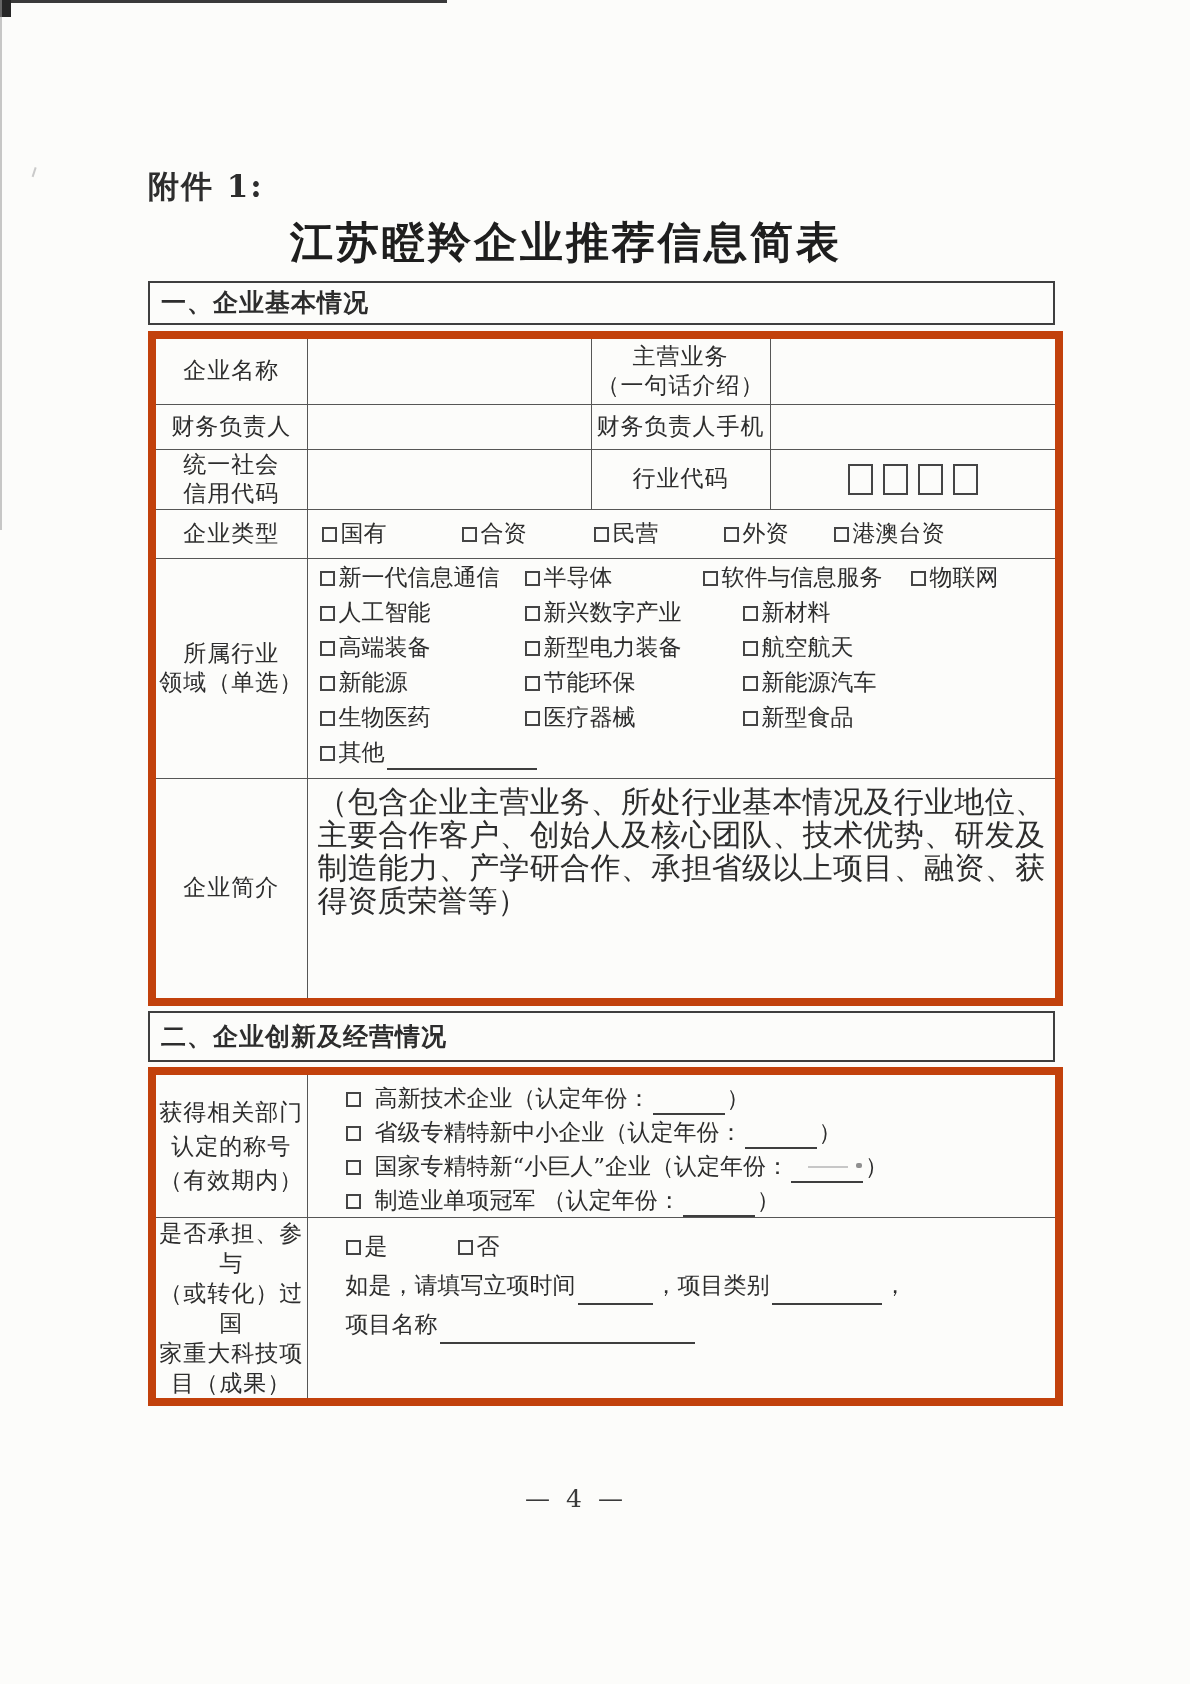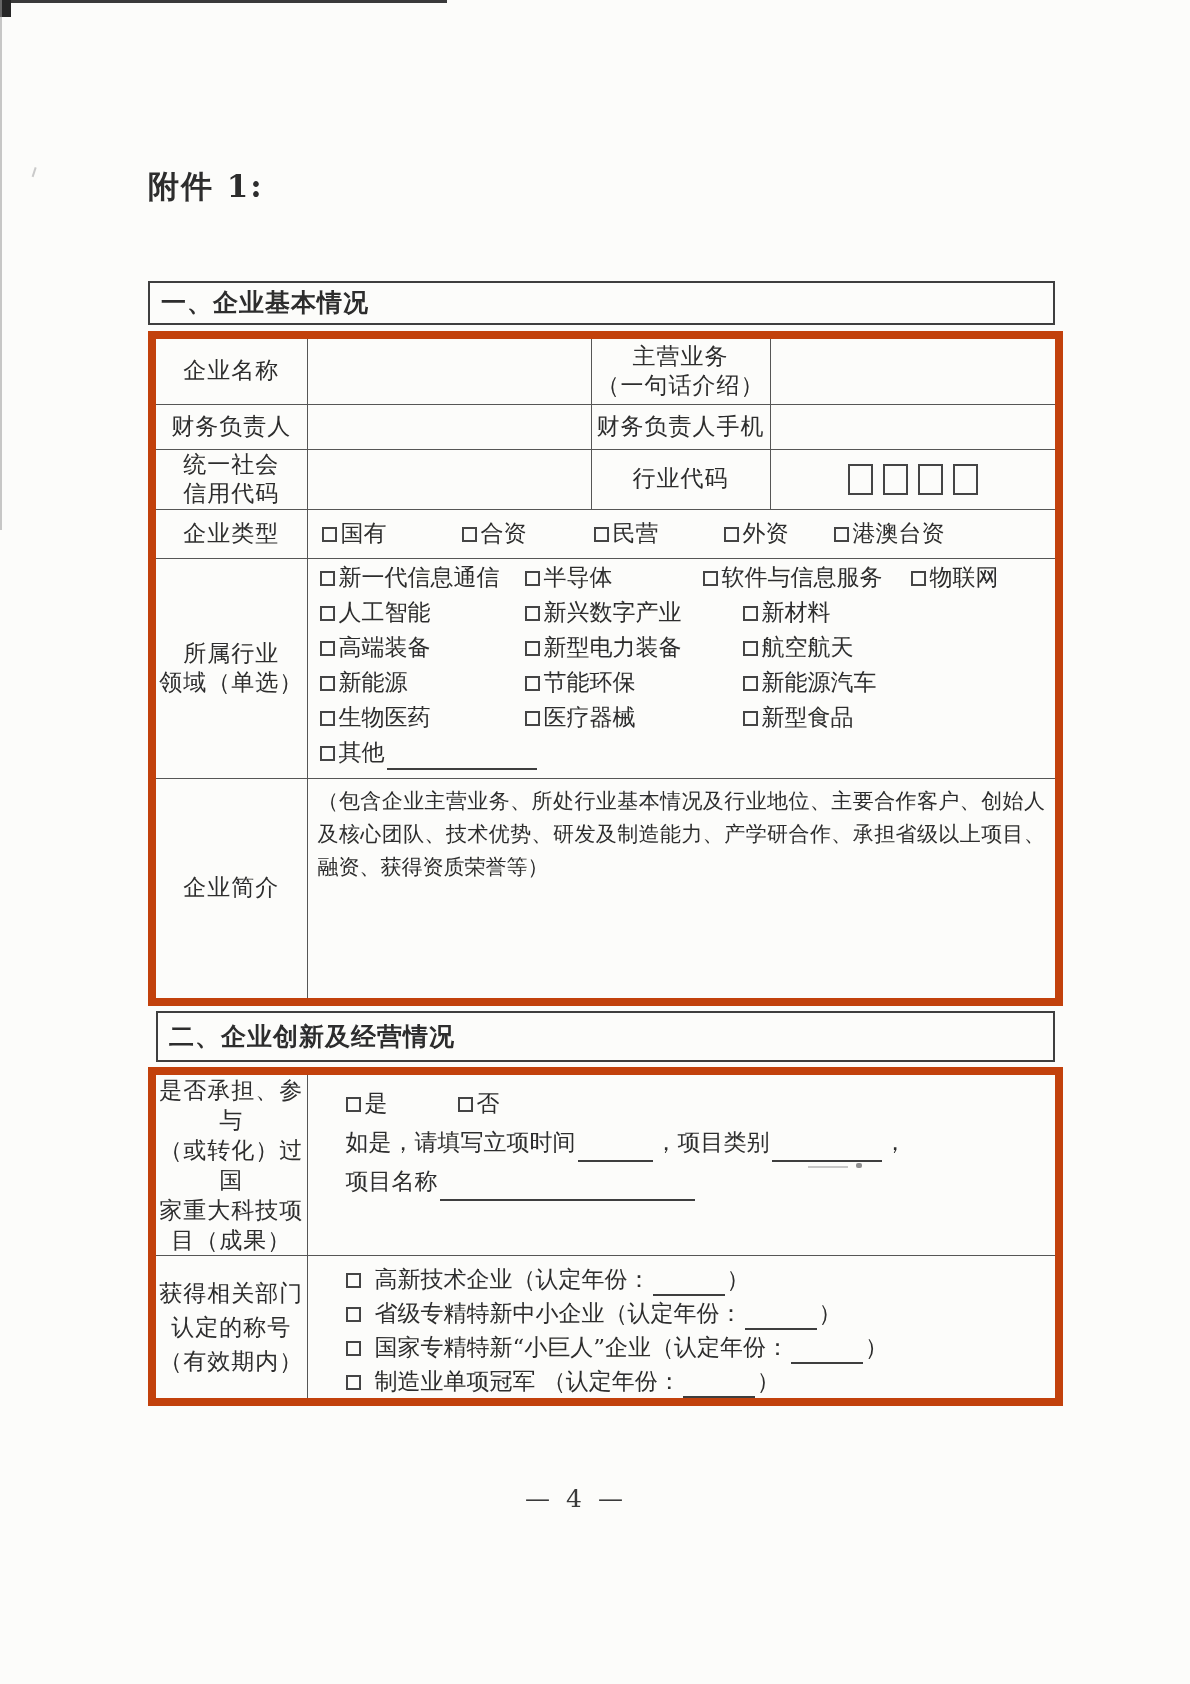--- a/index.html
+++ b/index.html
@@ -20,21 +20,21 @@
 
   .attachment{position:absolute;left:148px;top:166px;font-size:31px;font-weight:600;letter-spacing:2px;}
   .doc-title{position:absolute;left:0;top:214px;width:1132px;text-align:center;font-size:43px;font-weight:bold;letter-spacing:3px;color:#1e1e1e;}
 
   .form{position:absolute;left:148px;top:281px;width:907px;}
   .sec-bar{
     box-sizing:border-box;border:2px solid #3f3f3f;height:44px;line-height:40px;
     padding-left:11px;font-family:"DejaVu Sans","Liberation Sans",sans-serif;
     font-weight:bold;font-size:25px;letter-spacing:1px;background:transparent;
   }
-  .sec-bar.second{margin-top:5px;height:51px;line-height:47px;margin-bottom:5px;margin-left:8px;}
+  .sec-bar.second{margin-top:5px;height:51px;line-height:47px;margin-bottom:5px;}
   .gap6{height:6px;}
 
   table.grid{border-collapse:collapse;width:907px;table-layout:fixed;}
   table.grid td{border:1px solid #565656;box-sizing:border-box;}
   table.grid{border:8px solid #c2410c;}
   td.lab{
     text-align:center;vertical-align:middle;font-size:23px;letter-spacing:1px;
     padding:0 1px;line-height:1.3;
   }
   td.val{background:transparent;}
@@ -55,21 +55,21 @@
   .ind-line .opt.b1{width:178px}.ind-line .opt.c1{width:208px}
 
   .blank{
     display:inline-block;height:24px;border-bottom:2px solid #3e3e3e;
     vertical-align:bottom;margin:0 2px;
   }
   .bw150{width:150px}.bw75{width:75px}.bw110{width:110px}.bw255{width:255px}.bw72{width:72px}
 
   .profile-note{
     padding:6px 10px 0 10px;vertical-align:top;
-    font-size:21px;line-height:33px;text-align:justify;
+    font-size:30px;line-height:33px;text-align:justify;
   }
   .codebox{
     display:inline-block;width:25px;height:31px;border:2px solid #454545;
     box-sizing:border-box;margin:0 5px;vertical-align:middle;background:transparent;
   }
   td.codes{text-align:center;vertical-align:middle;}
 
   .s2lab{font-size:21px;letter-spacing:0;}
   .s2lab .lab-line{line-height:30px;}
   .proj-cell{padding:8px 0 0 38px;vertical-align:top;font-size:23px;}
@@ -87,20 +87,21 @@
 
 <div class="paper">
   <div class="edge-top"></div>
   <div class="edge-corner"></div>
   <div class="edge-left"></div>
   <div class="tick-mark"></div>
   <div class="smudge-dash"></div>
   <div class="smudge-dot"></div>
 
   <div class="attachment">附件 1:</div>
+  <div class="doc-title">江苏瞪羚企业推荐信息简表</div>
 
   <div class="form">
 
     <div class="sec-bar">一、企业基本情况</div>
     <div class="gap6"></div>
 
     <table class="grid">
       <colgroup>
           <col style="width:155px">
           <col style="width:284px">
@@ -176,58 +177,58 @@
       </table>
 
     <div class="sec-bar second">二、企业创新及经营情况</div>
 
     <table class="grid">
       <colgroup>
           <col style="width:155px">
           <col style="width:752px">
         </colgroup>
       <tbody>
-          <tr style="height:125px">
+          <tr style="height:146px">
+        <td class="lab s2lab">
+          <div class="lab-line" style="line-height:34px">获得相关部门</div>
+          <div class="lab-line" style="line-height:34px">认定的称号</div>
+          <div class="lab-line" style="line-height:34px">（有效期内）</div>
+        </td>
+        <td class="title-cell">
+          <div class="title-line">
+            <span class="cb"></span><span>高新技术企业（认定年份：</span><span class="blank bw72"></span><span>）</span>
+          </div>
+          <div class="title-line">
+            <span class="cb"></span><span>省级专精特新中小企业（认定年份：</span><span class="blank bw72"></span><span>）</span>
+          </div>
+          <div class="title-line">
+            <span class="cb"></span><span>国家专精特新“小巨人”企业（认定年份：</span><span class="blank bw72"></span><span>）</span>
+          </div>
+          <div class="title-line">
+            <span class="cb"></span><span>制造业单项冠军 （认定年份：</span><span class="blank bw72"></span><span>）</span>
+          </div>
+        </td>
+      </tr>
+      <tr style="height:125px">
         <td class="lab s2lab">
           <div class="lab-line">是否承担、参与</div>
           <div class="lab-line">（或转化）过国</div>
           <div class="lab-line">家重大科技项</div>
           <div class="lab-line">目（成果）</div>
         </td>
         <td class="proj-cell">
           <div class="proj-line first">
             <span><span class="cb"></span><span>是</span></span><span class="yes-no-gap"></span><span><span class="cb"></span><span>否</span></span>
           </div>
           <div class="proj-line">
             <span>如是，请填写立项时间</span><span class="blank bw75"></span><span>，项目类别</span><span class="blank bw110"></span><span>，</span>
           </div>
           <div class="proj-line">
             <span>项目名称</span><span class="blank bw255"></span>
           </div>
         </td>
       </tr>
-      <tr style="height:146px">
-        <td class="lab s2lab">
-          <div class="lab-line" style="line-height:34px">获得相关部门</div>
-          <div class="lab-line" style="line-height:34px">认定的称号</div>
-          <div class="lab-line" style="line-height:34px">（有效期内）</div>
-        </td>
-        <td class="title-cell">
-          <div class="title-line">
-            <span class="cb"></span><span>高新技术企业（认定年份：</span><span class="blank bw72"></span><span>）</span>
-          </div>
-          <div class="title-line">
-            <span class="cb"></span><span>省级专精特新中小企业（认定年份：</span><span class="blank bw72"></span><span>）</span>
-          </div>
-          <div class="title-line">
-            <span class="cb"></span><span>国家专精特新“小巨人”企业（认定年份：</span><span class="blank bw72"></span><span>）</span>
-          </div>
-          <div class="title-line">
-            <span class="cb"></span><span>制造业单项冠军 （认定年份：</span><span class="blank bw72"></span><span>）</span>
-          </div>
-        </td>
-      </tr>
     </tbody>
       </table>
   </div>
 
   <div class="page-num">— 4 —</div>
 </div>
 
 </body></html>

